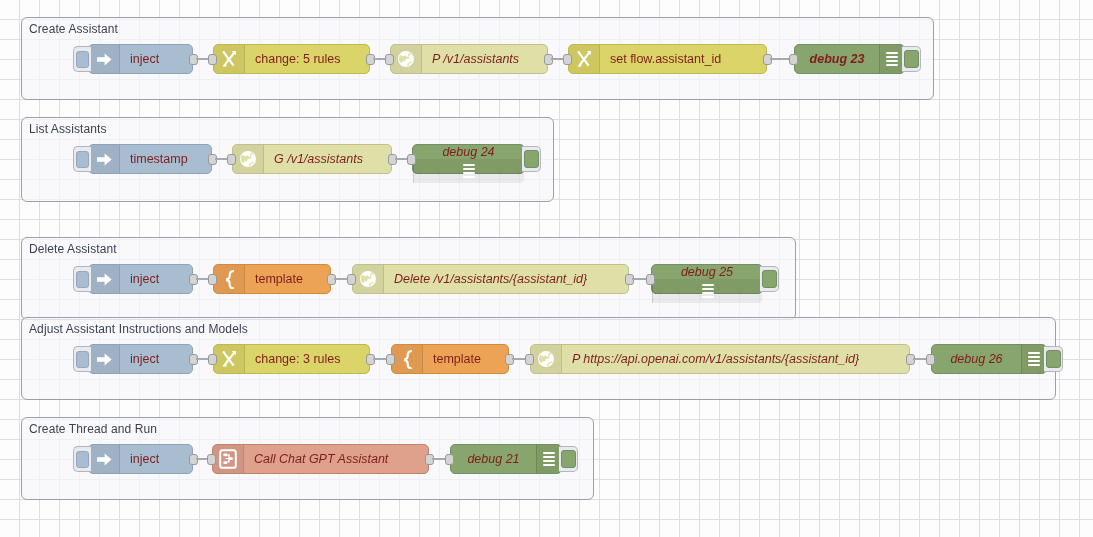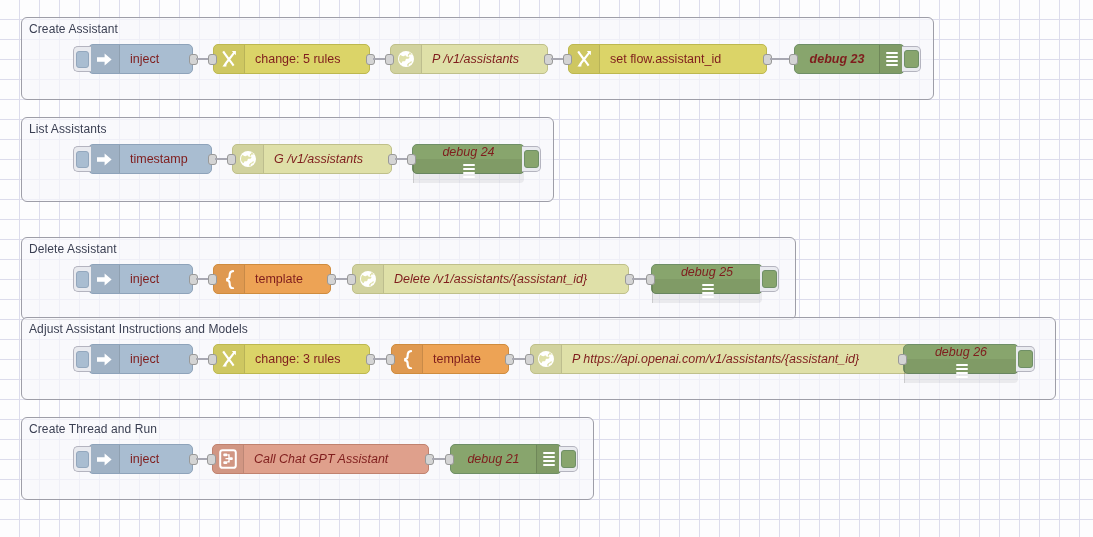--- a/index.html
+++ b/index.html
@@ -398,21 +398,21 @@
             <path d="M3.2 5.1c1.4.3 2 1.3 3.3 1.1.9-.1 1.4-1 2.3-.7.6.2.4 1.1 1.1 1.3.8.2 1.5-.6 2.2-.2.7.4.3 1.6-.4 2-.9.5-1.9-.2-2.7.3-.7.5-.3 1.7-1 2.2-.8.6-1.9-.2-2.6.4-.5.4-.3 1.3-.8 1.7C2.8 12.7 2 10.9 2 9c0-1.4.4-2.8 1.2-3.9z" fill="#dfe0a8"></path>
             <path d="M12.1 1.9c1.1.6 2.1 1.5 2.7 2.6-.7.3-1.5-.2-2.2.1-.6.3-.4 1.3-1.1 1.3-.6 0-.8-.9-.5-1.4.4-.7 1.4-.9 1.4-1.7 0-.4-.2-.7-.3-.9z" fill="#dfe0a8"></path>
             <path d="M14.6 11.3c.4.5.1 1.3-.4 1.7-.7.6-1.7.4-2.2 1.1-.3.5-.1 1.2-.5 1.6-.4.4-1.1.2-1.3-.3-.3-.7.3-1.4.8-1.9.6-.6 1.5-.6 2.1-1.2.3-.3.4-.8.9-1z" fill="#dfe0a8"></path>
           </svg>
         </div>
         <div class="node-label italic">P https://api.openai.com/v1/assistants/{assistant_id}</div>
         <span class="port out"></span>
         <span class="port in"></span>
       </div>
       <div class="wire" style="left: 891px; width: 15px; top: 40px;"></div>
-      <div class="node" style="left: 881px; top: 26px; width: 116px; background: rgb(136, 165, 109); border-color: rgb(111, 143, 102); flex-direction: column;">
+      <div class="node" style="left: 909px; top: 26px; width: 116px; background: rgb(136, 165, 109); border-color: rgb(111, 143, 102);">
         <div class="node-label italic" style="justify-content: center;">debug 26</div>
         <div class="debug-strip">
           <span class="lines">
             <i></i>
             <i></i>
             <i></i>
             <i></i>
           </span>
         </div>
         <div class="btn-tab-right">

